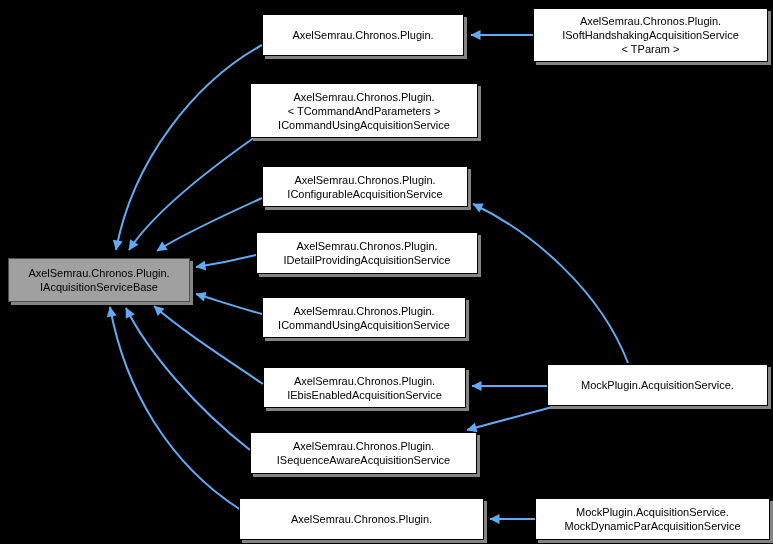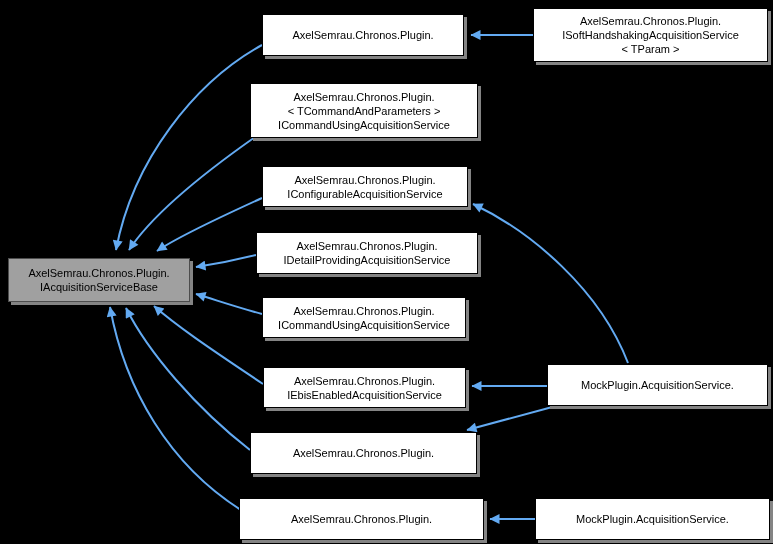--- a/index.html
+++ b/index.html
@@ -112,27 +112,29 @@
     <div>ICommandUsingAcquisitionService</div>
   </div>
 
   <div class="node" style="left:263px; top:367px; width:203px; height:41px;">
     <div>AxelSemrau.Chronos.Plugin.</div>
     <div>IEbisEnabledAcquisitionService</div>
   </div>
 
   <div class="node" style="left:250px; top:432px; width:227px; height:42px;">
     <div>AxelSemrau.Chronos.Plugin.</div>
+    <div>ISequenceAwareAcquisitionService</div>
   </div>
 
   <div class="node" style="left:239px; top:498px; width:245px; height:42px;">
     <div>AxelSemrau.Chronos.Plugin.</div>
   </div>
 
   <div class="node" style="left:547px; top:364px; width:221px; height:42px;">
     <div>MockPlugin.AcquisitionService.</div>
   </div>
 
   <div class="node" style="left:535px; top:498px; width:235px; height:42px;">
     <div>MockPlugin.AcquisitionService.</div>
+    <div>MockDynamicParAcquisitionService</div>
   </div>
 
 </div>
 
 </body></html>

